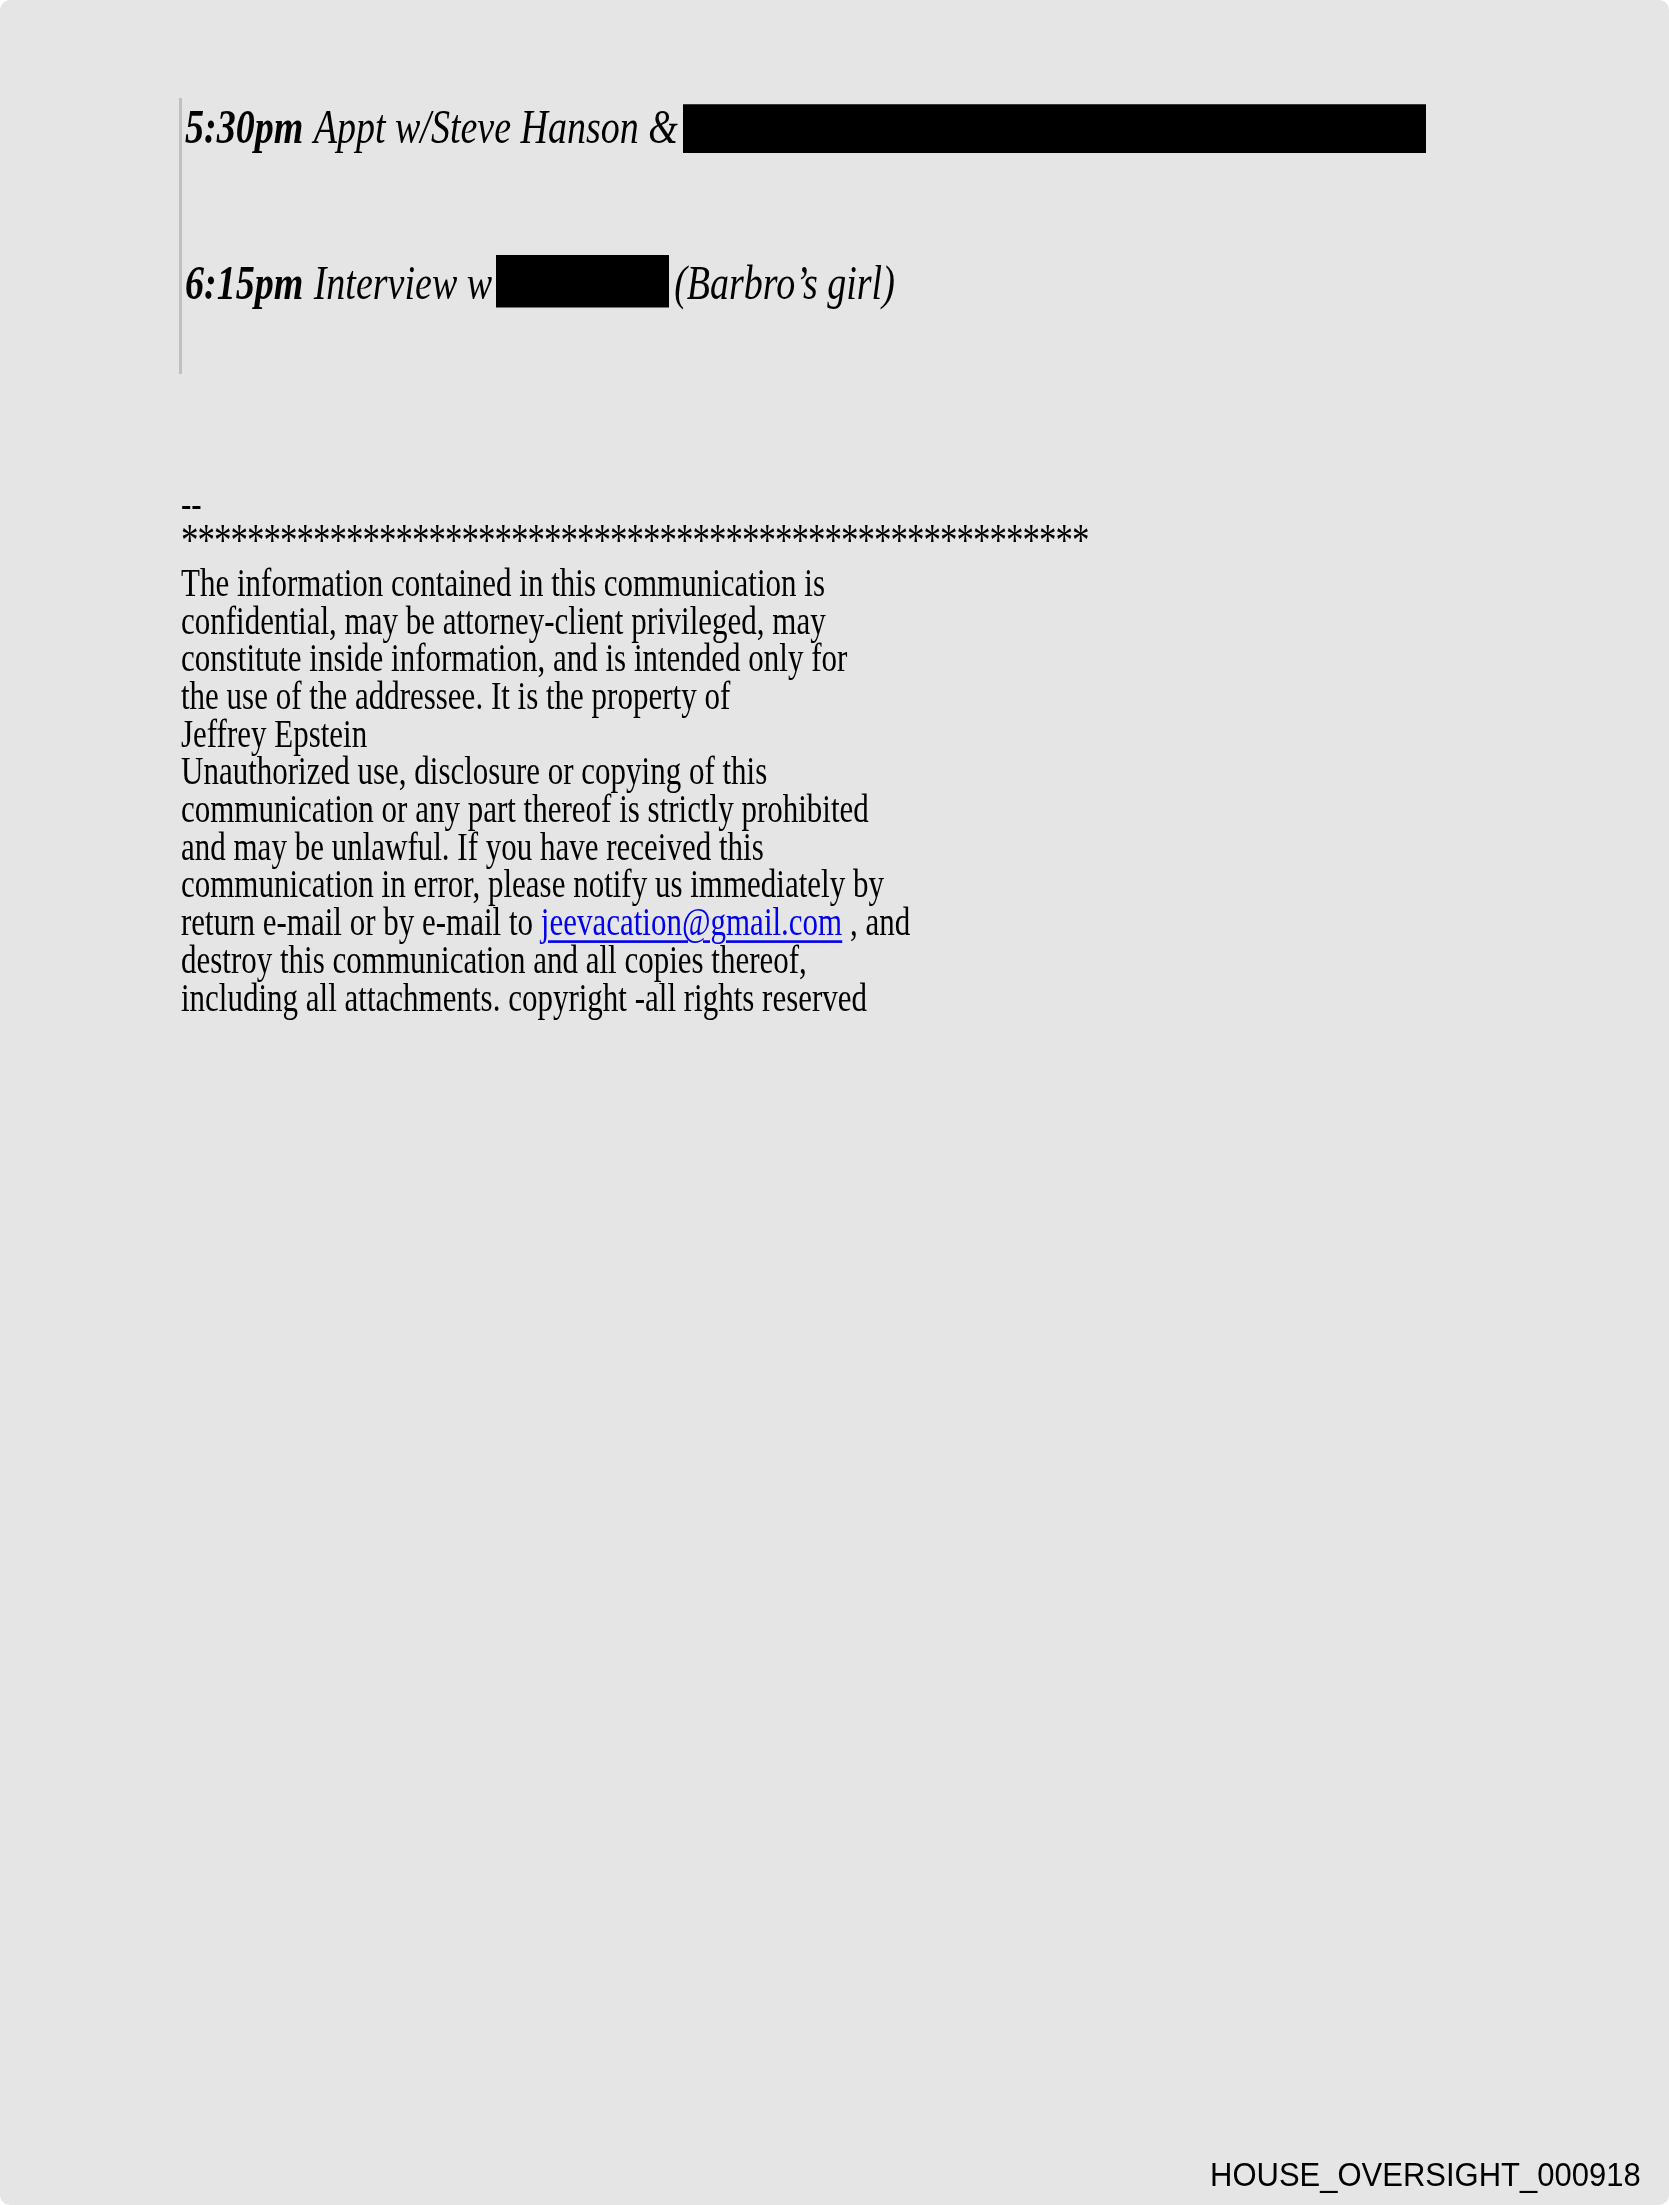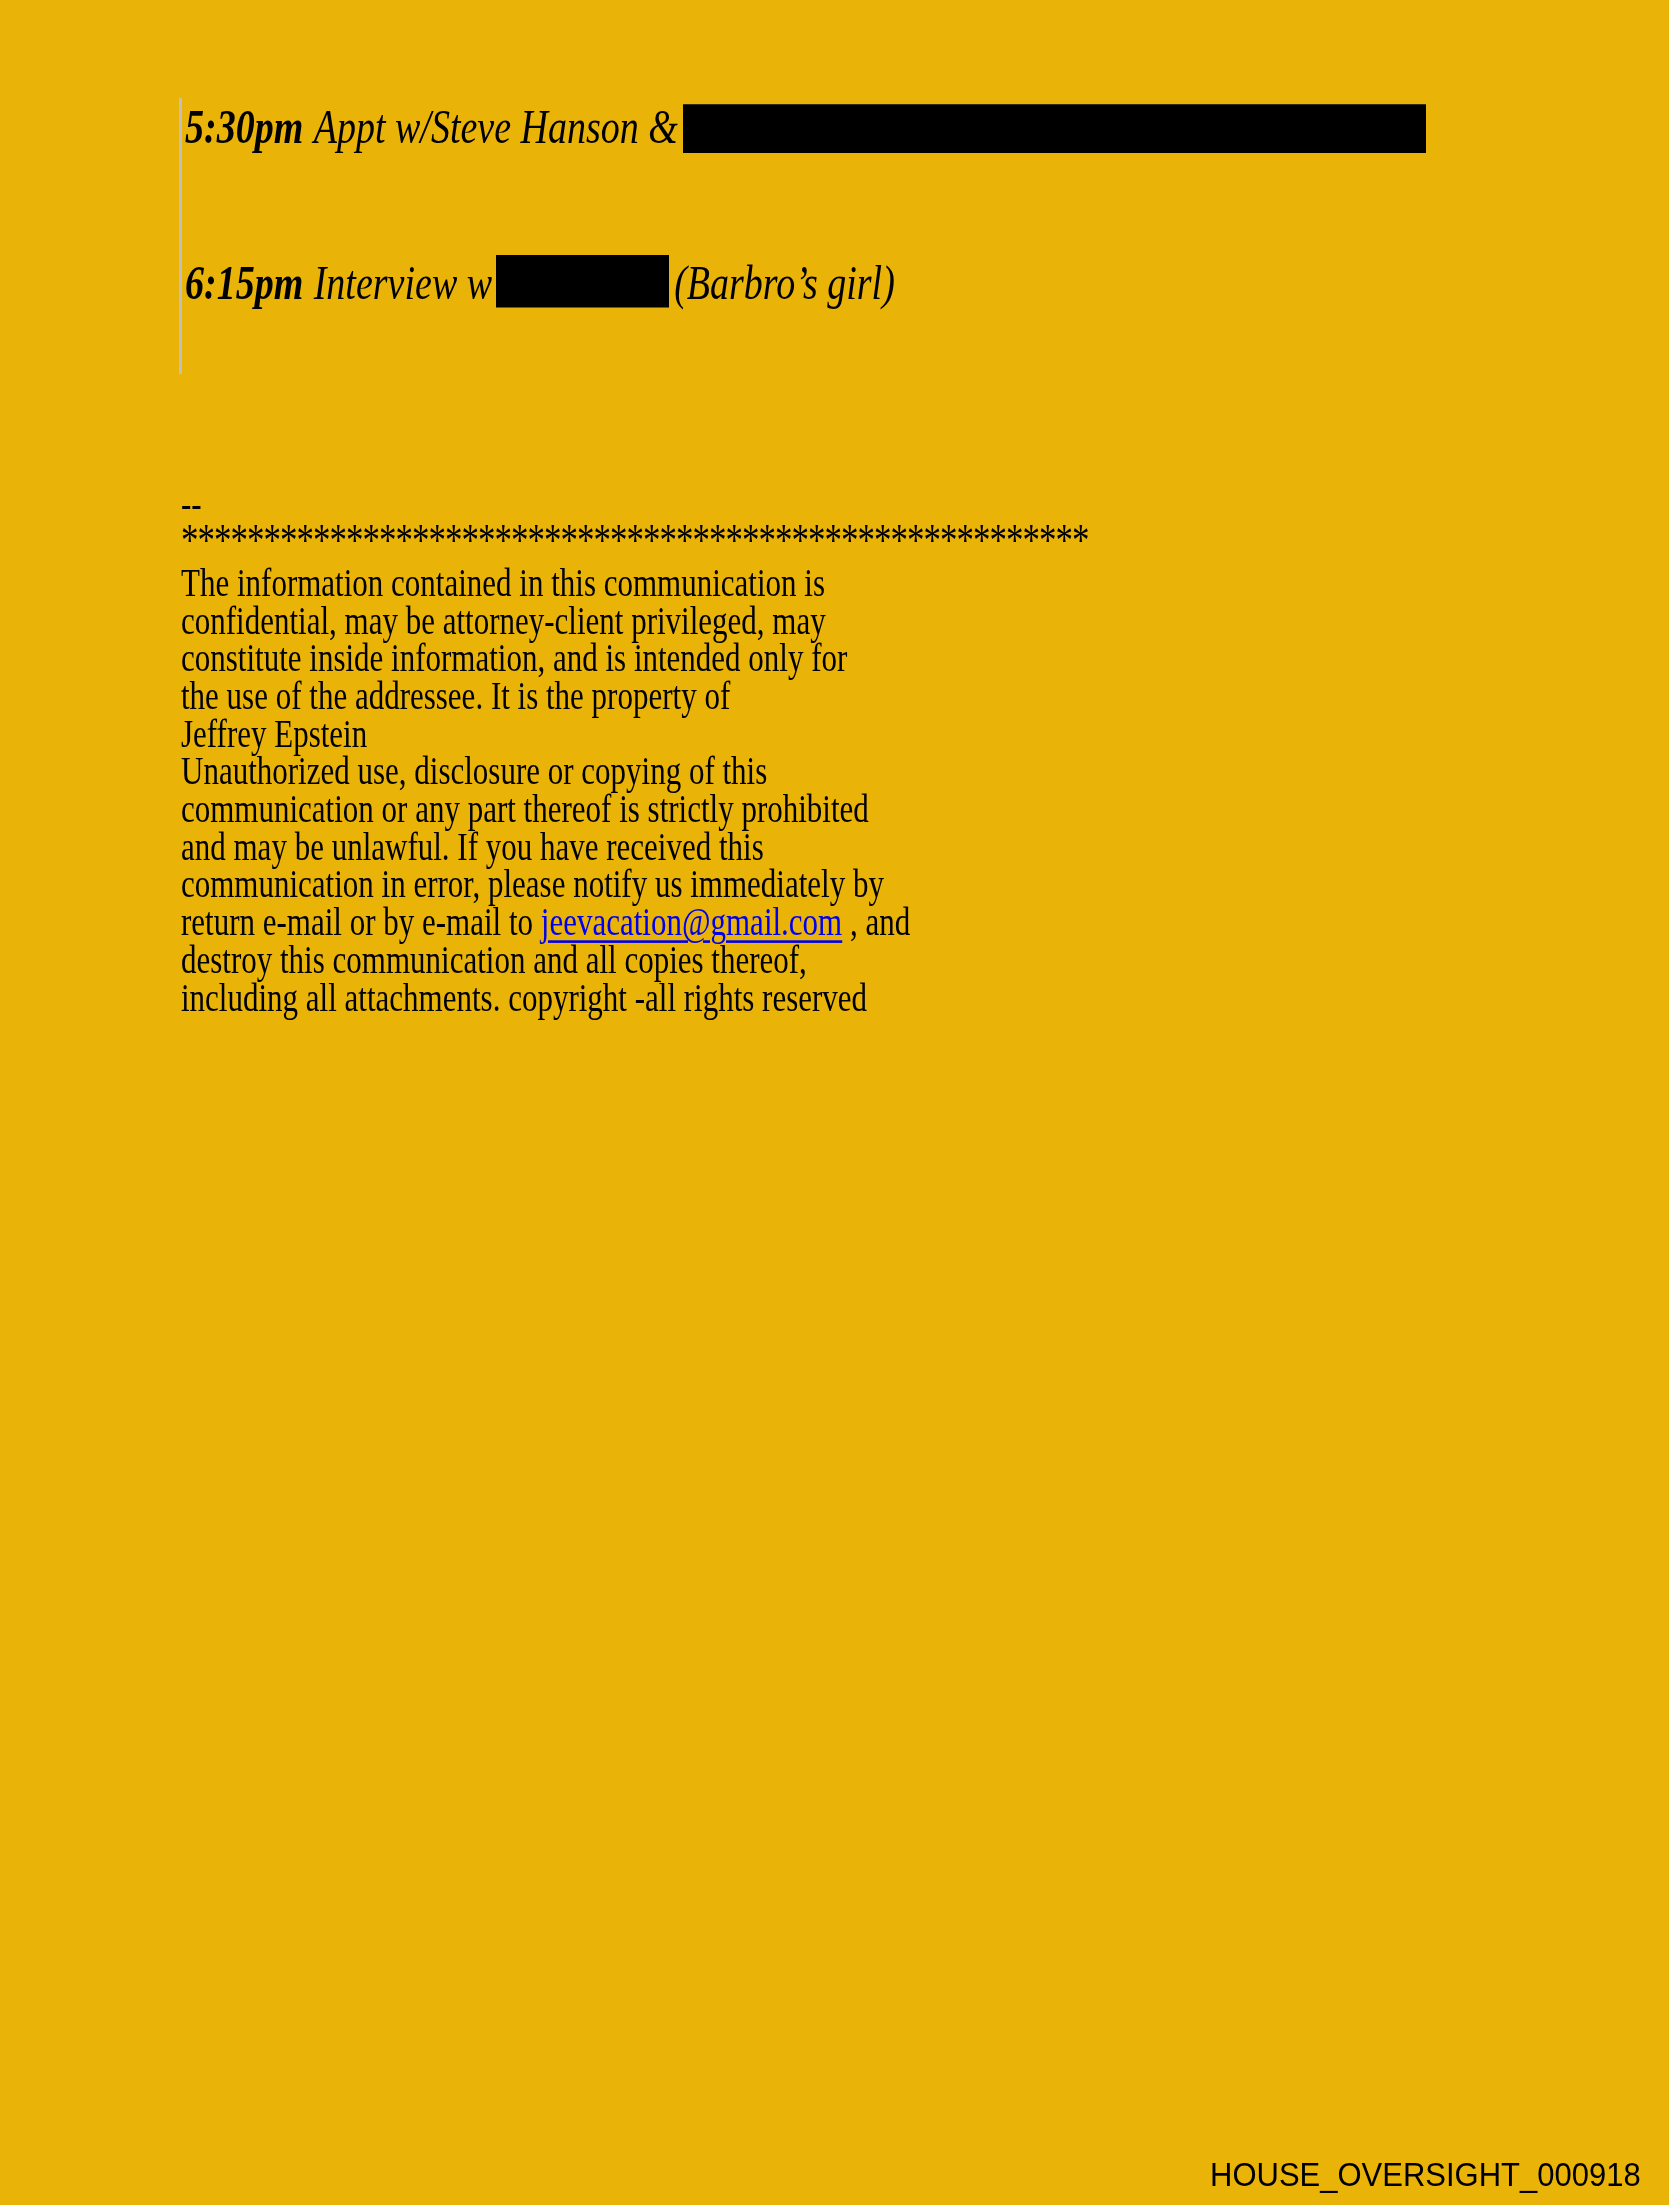--- a/index.html
+++ b/index.html
@@ -11,21 +11,22 @@
     width: 1669px;
     height: 2205px;
     position: relative;
     overflow: hidden;
     font-family: "Liberation Serif", "DejaVu Serif", serif;
     color: #000000;
   }
   .page {
     position: absolute;
     inset: 0;
-    background: #eab308;
+    background: #e5e5e5;
+    border-radius: 10px;
   }
 
   
   .quote-line {
     position: absolute;
     left: 179px;
     top: 98px;
     width: 3.3px;
     height: 276px;
     background: #c0c0c0;

